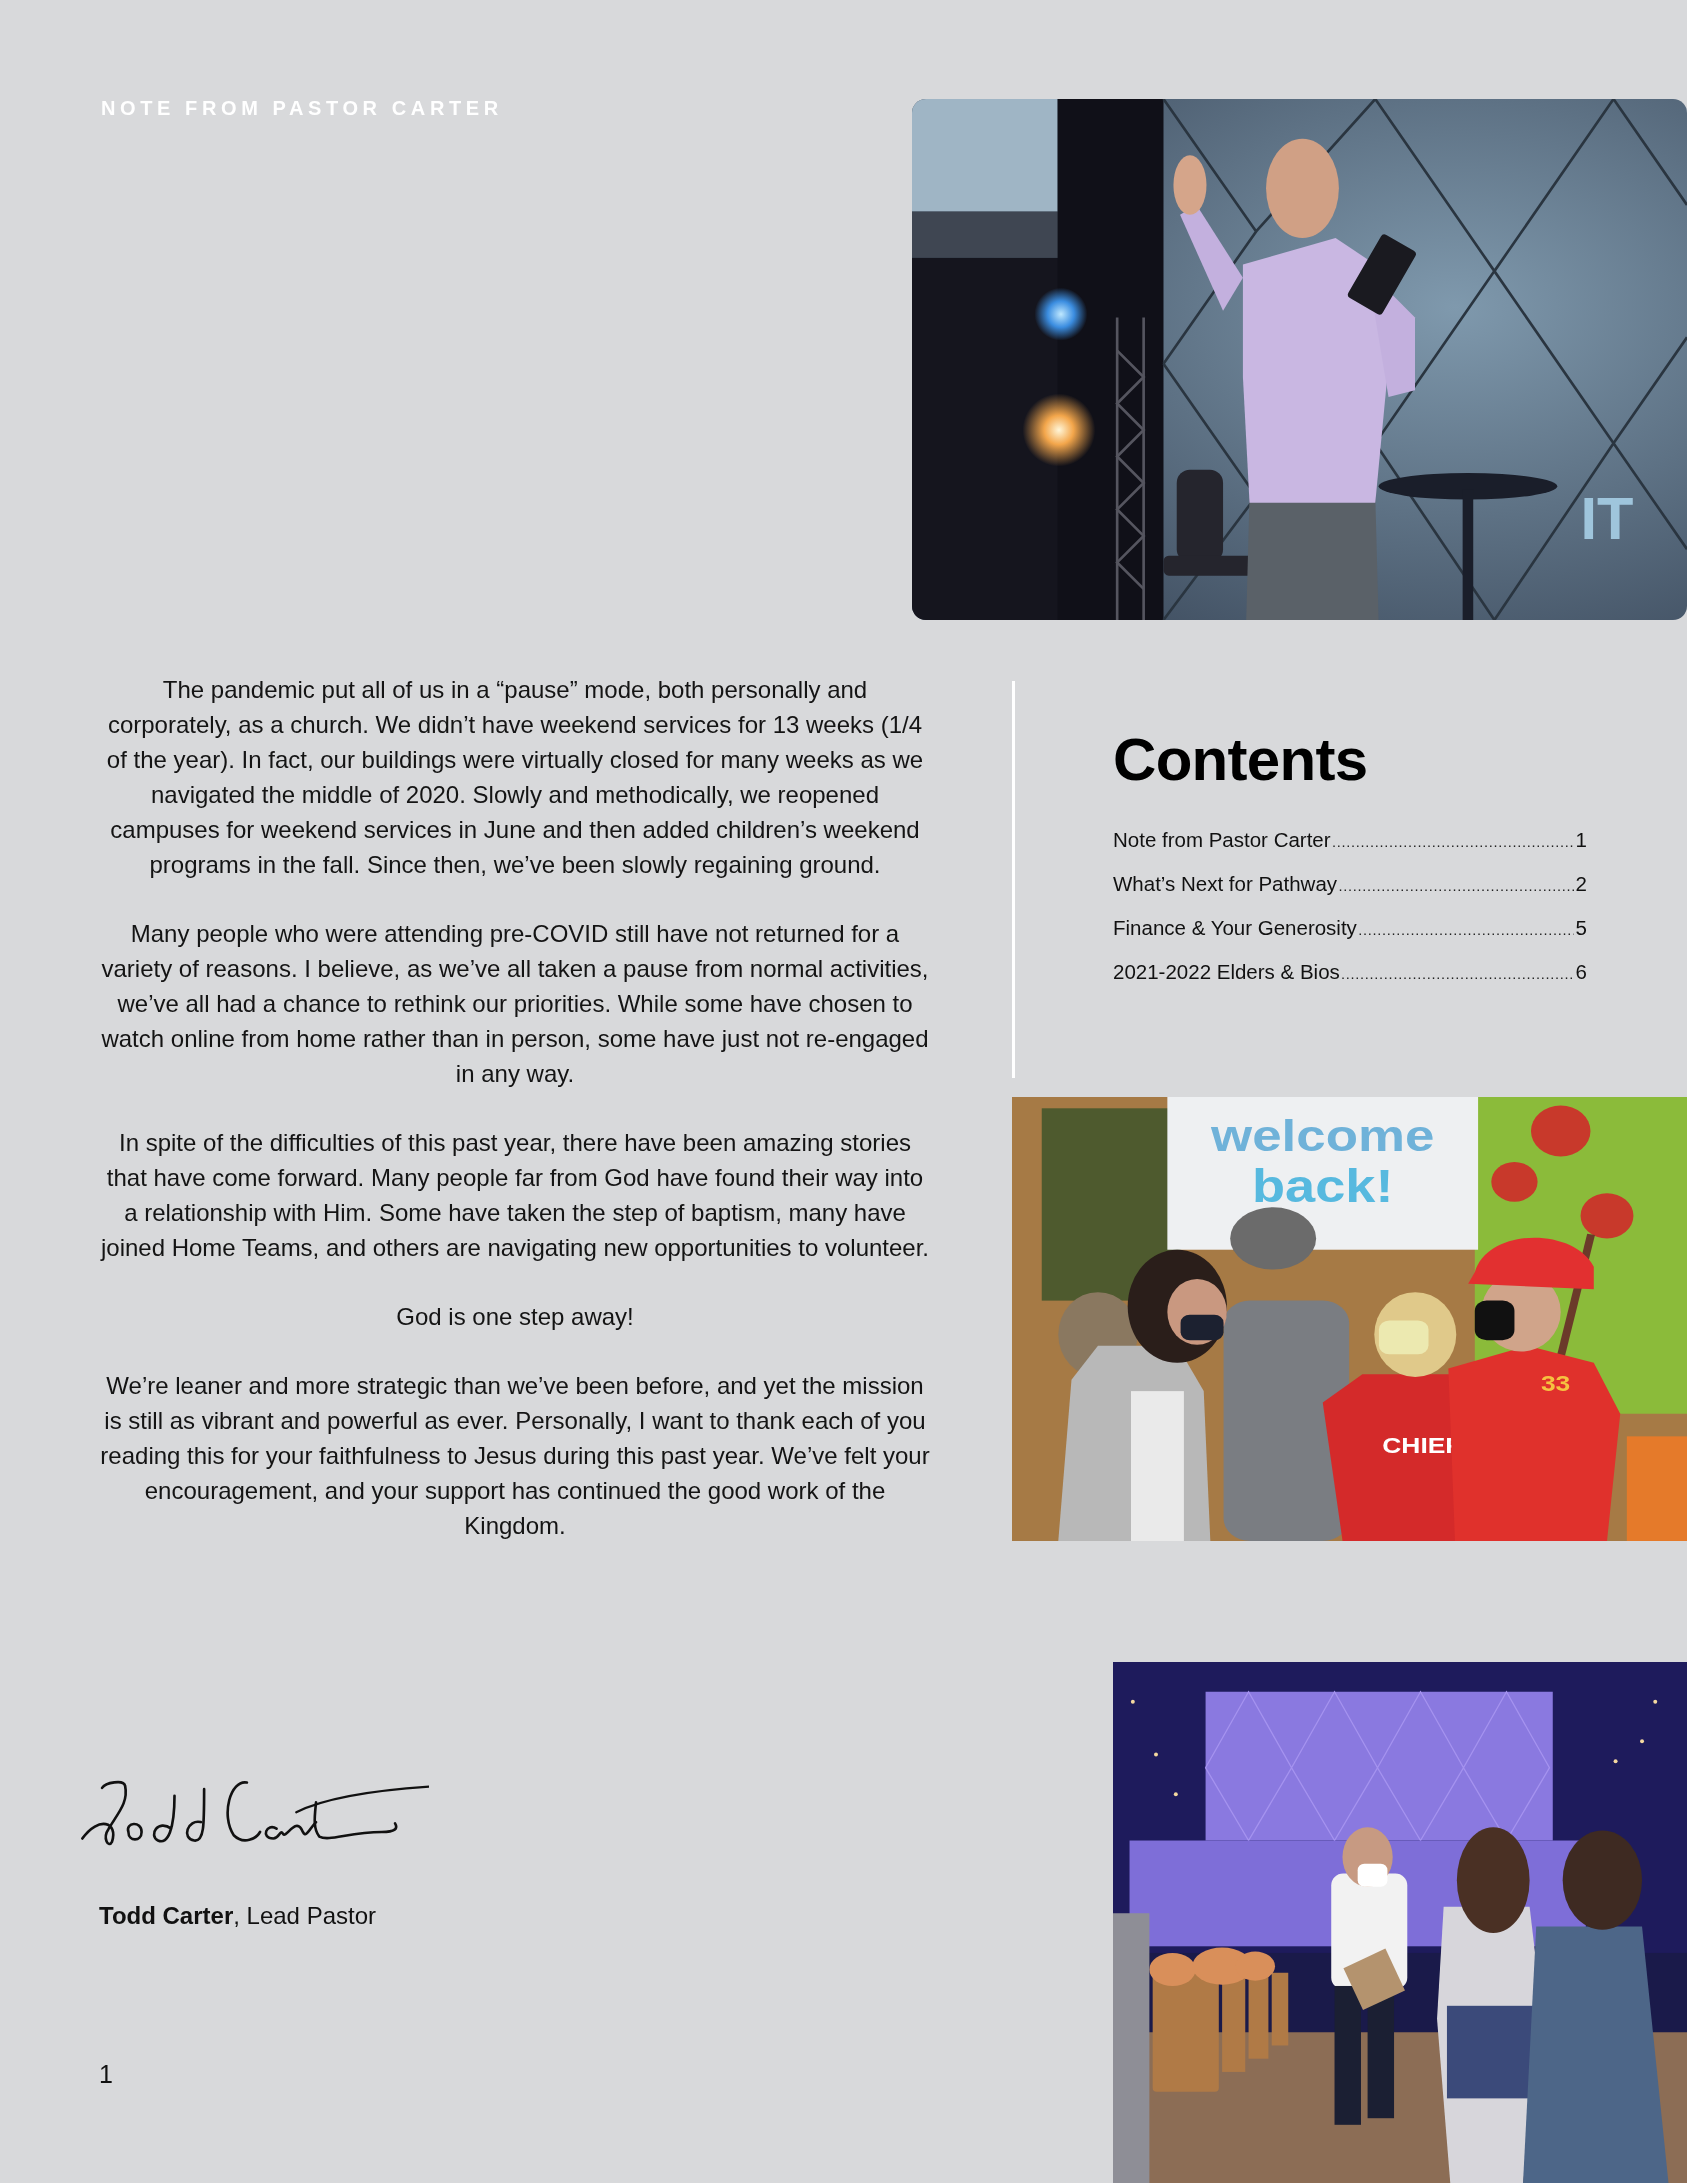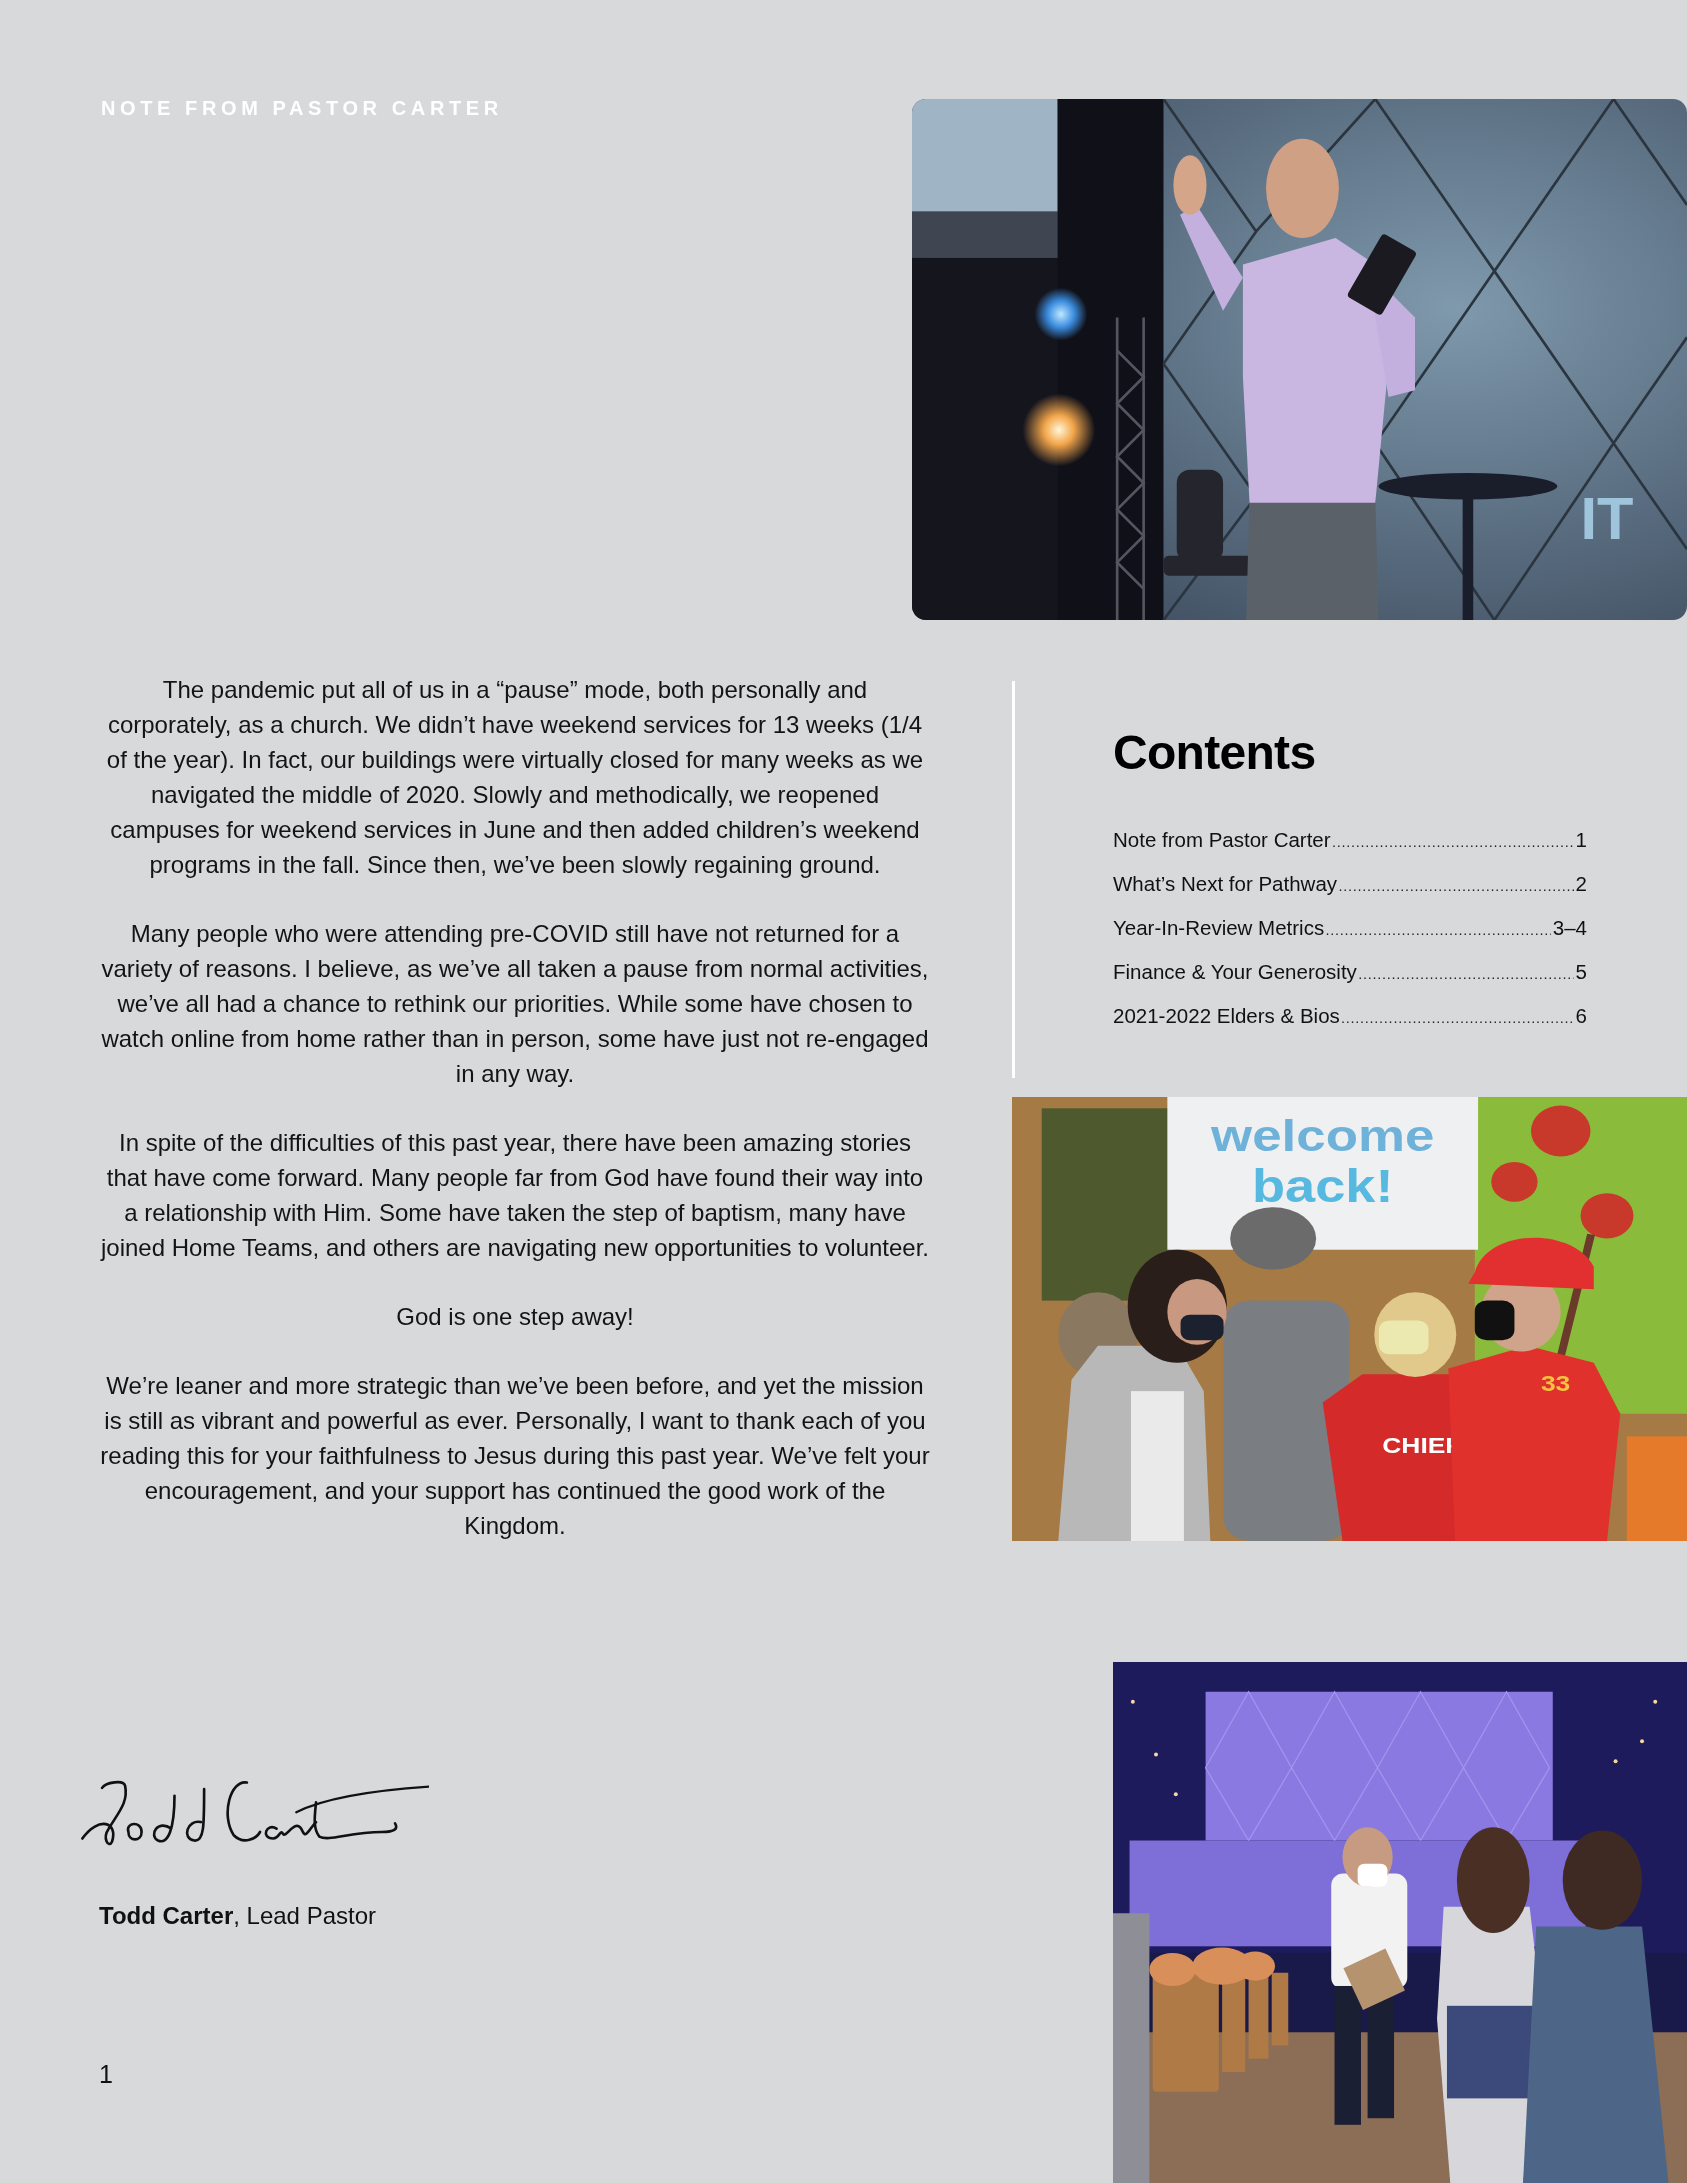--- a/index.html
+++ b/index.html
@@ -21,21 +21,21 @@
     font-size:24px; line-height:35px; color:#141414;
   }
   .letter p { margin:0 0 34px 0; }
   .signature { left:78px; top:1776px; width:351px; height:79px; }
   .signoff { left:99px; top:1862px; font-size:24px;margin-top:40px; }
   .signoff b { font-weight:700; }
   .page-num { left:99px; top:2060px; font-size:25px; }
 
   .divider { left:1012px; top:681px; width:2.6px; height:397px; background:#ffffff; }
 
-  .contents-title { left:1113px; top:725px; font-size:48px; font-weight:700; color:#000; letter-spacing:-0.7px; }
+  .contents-title { left:1113px; top:725px; font-size:60px; font-weight:700; color:#000; letter-spacing:-0.7px; }
   .toc { left:1113px; top:828px; width:474px; list-style:none; margin:0; padding:0; }
   .toc li {
     display:flex; align-items:baseline; height:44px;
     font-size:20.5px; color:#111;
   }
   .toc .dots { flex:1; overflow:hidden; white-space:nowrap; margin:0 1.3px; color:#222; letter-spacing:0.7px; font-size:14.6px; }
   .toc .dots::after { content:"..............................................................................................................................................."; }
 </style>
 </head>
 <body>
@@ -141,25 +141,20 @@
     <span>Note from Pastor Carter</span>
     <span class="dots"></span>
     <span>1</span>
   </li>
   <li>
     <span>What’s Next for Pathway</span>
     <span class="dots"></span>
     <span>2</span>
   </li>
   <li>
-    <span>Year-In-Review Metrics</span>
-    <span class="dots"></span>
-    <span>3–4</span>
-  </li>
-  <li>
     <span>Finance &amp; Your Generosity</span>
     <span class="dots"></span>
     <span>5</span>
   </li>
   <li>
     <span>2021-2022 Elders &amp; Bios</span>
     <span class="dots"></span>
     <span>6</span>
   </li>
 </ul>

